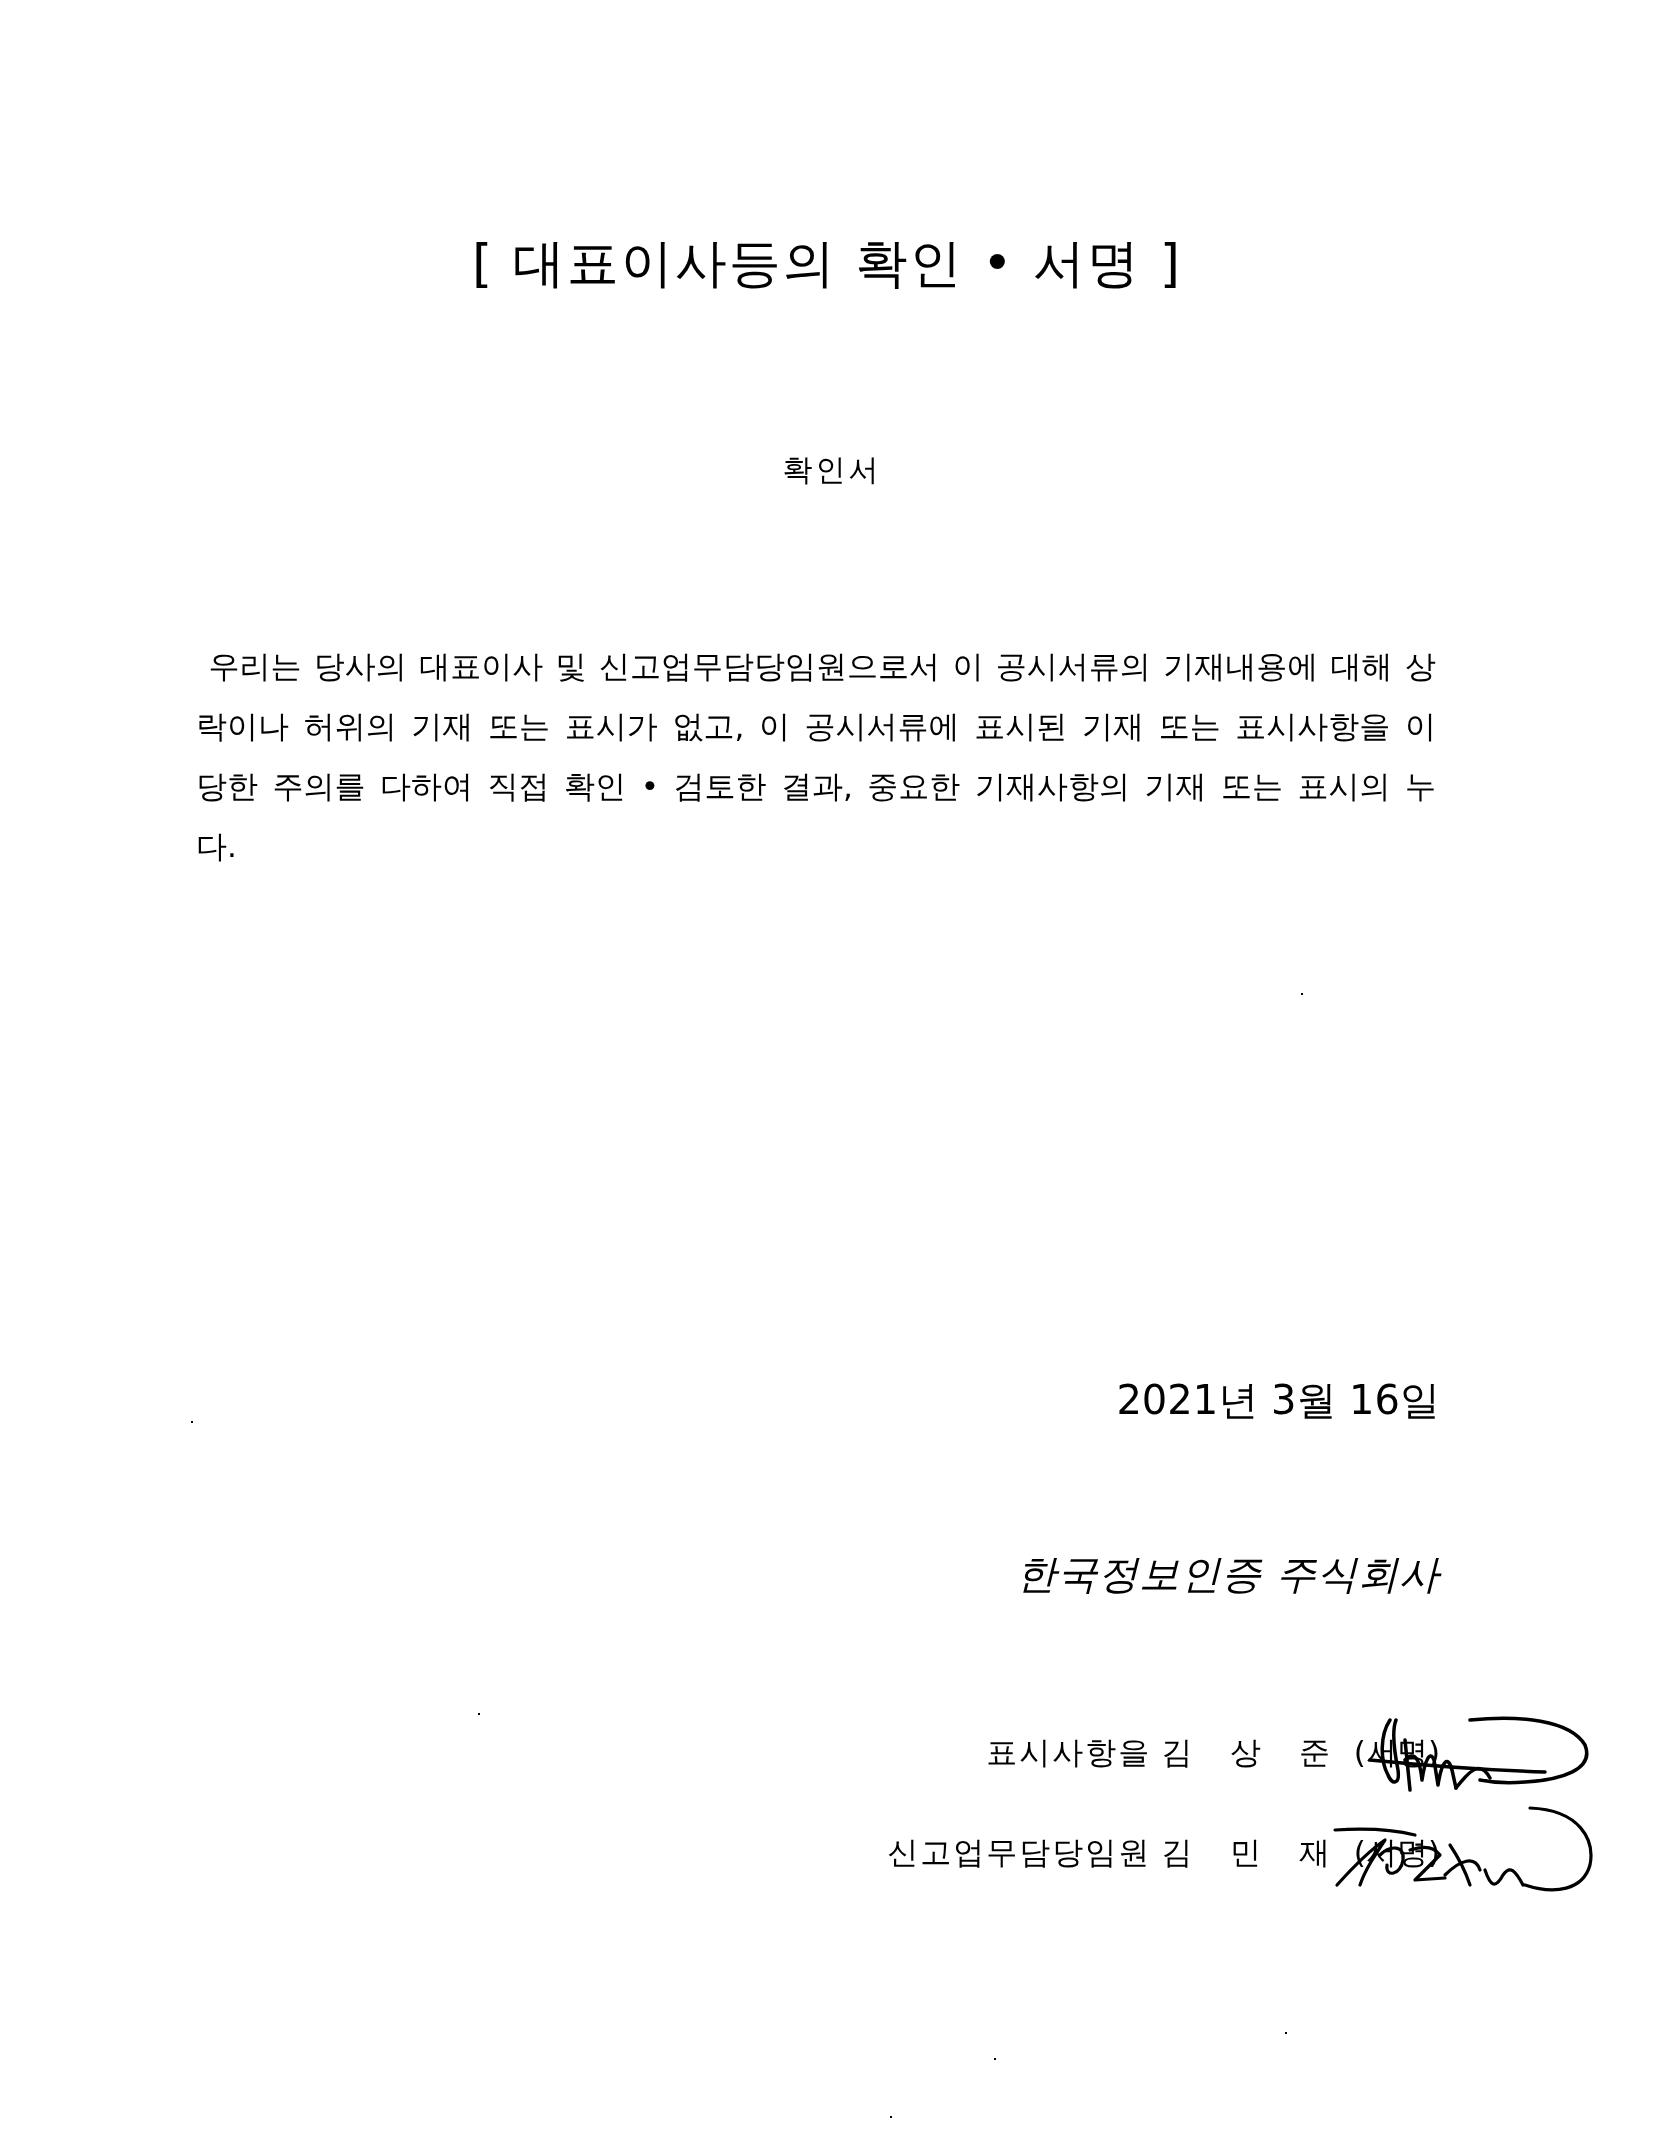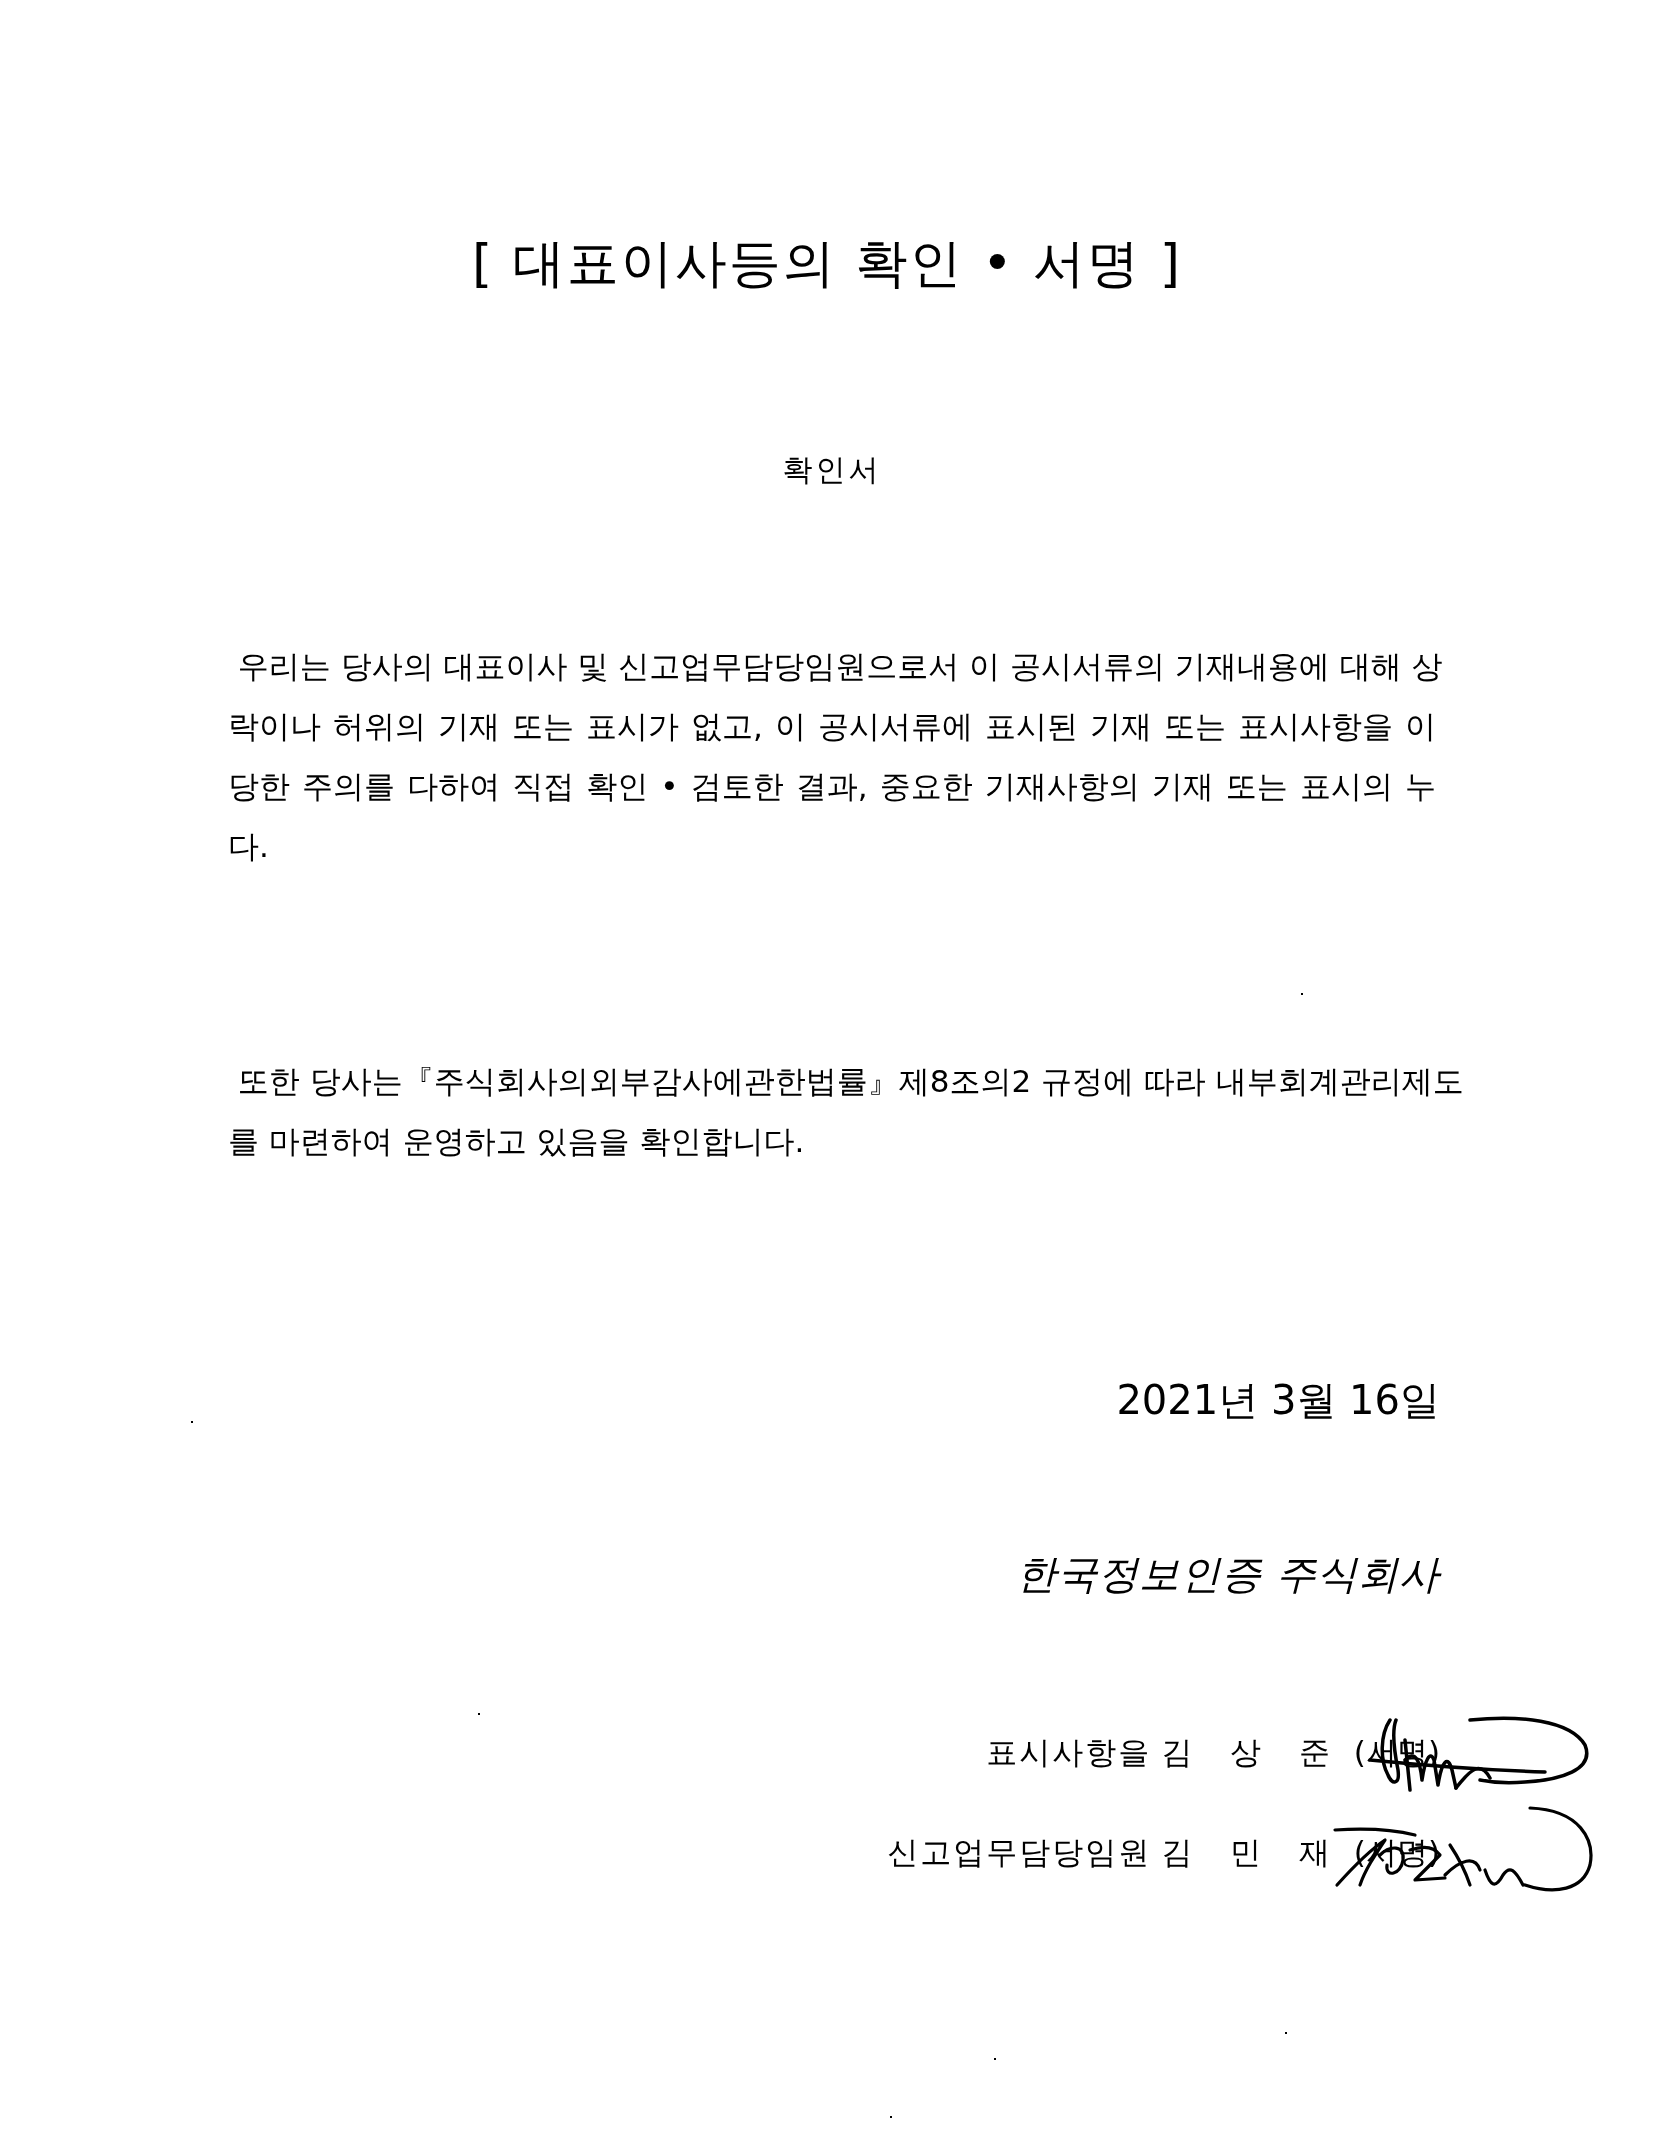--- a/index.html
+++ b/index.html
@@ -55,21 +55,20 @@
       width: 1240px;
       font-size: 31px;
       line-height: 60px;
     }
     .para .line {
       display: block;
       white-space: pre;
       text-align: justify;
       text-align-last: justify;
       height: 60px;
-      margin-left: 32px;
     }
     .para .line.last {
       text-align-last: left;
     }
     .para-1 { top: 636px; }
     .para-2 { top: 1051px; }
     .right-block {
       position: absolute;
       right: 214px;
       text-align: right;
@@ -114,24 +113,20 @@
 
   <div class="doc-title">확인서</div>
 
   <div class="para para-1">
     <span class="line"> 우리는 당사의 대표이사 및 신고업무담당임원으로서 이 공시서류의 기재내용에 대해 상</span>
     <span class="line">락이나 허위의 기재 또는 표시가 없고, 이 공시서류에 표시된 기재 또는 표시사항을 이</span>
     <span class="line">당한 주의를 다하여 직접 확인 • 검토한 결과, 중요한 기재사항의 기재 또는 표시의 누</span>
     <span class="line last">다.</span>
   </div>
 
-  <div class="para para-2">
-    <span class="line"> 또한 당사는『주식회사의외부감사에관한법률』제8조의2 규정에 따라 내부회계관리제도</span>
-    <span class="line last">를 마련하여 운영하고 있음을 확인합니다.</span>
-  </div>
 
   <div class="right-block date">2021년 3월 16일</div>
 
   <div class="right-block company">한국정보인증 주식회사</div>
 
   <div class="signer signer-1"><span class="role">표시사항을</span> <span class="name">김 상 준</span> <span class="sign-mark">(서명)</span></div>
 
   <div class="signer signer-2"><span class="role">신고업무담당임원</span> <span class="name">김 민 재</span> <span class="sign-mark">(서명)</span></div>
 
   <svg class="signature sig-1" viewBox="0 0 270 110" xmlns="http://www.w3.org/2000/svg">

